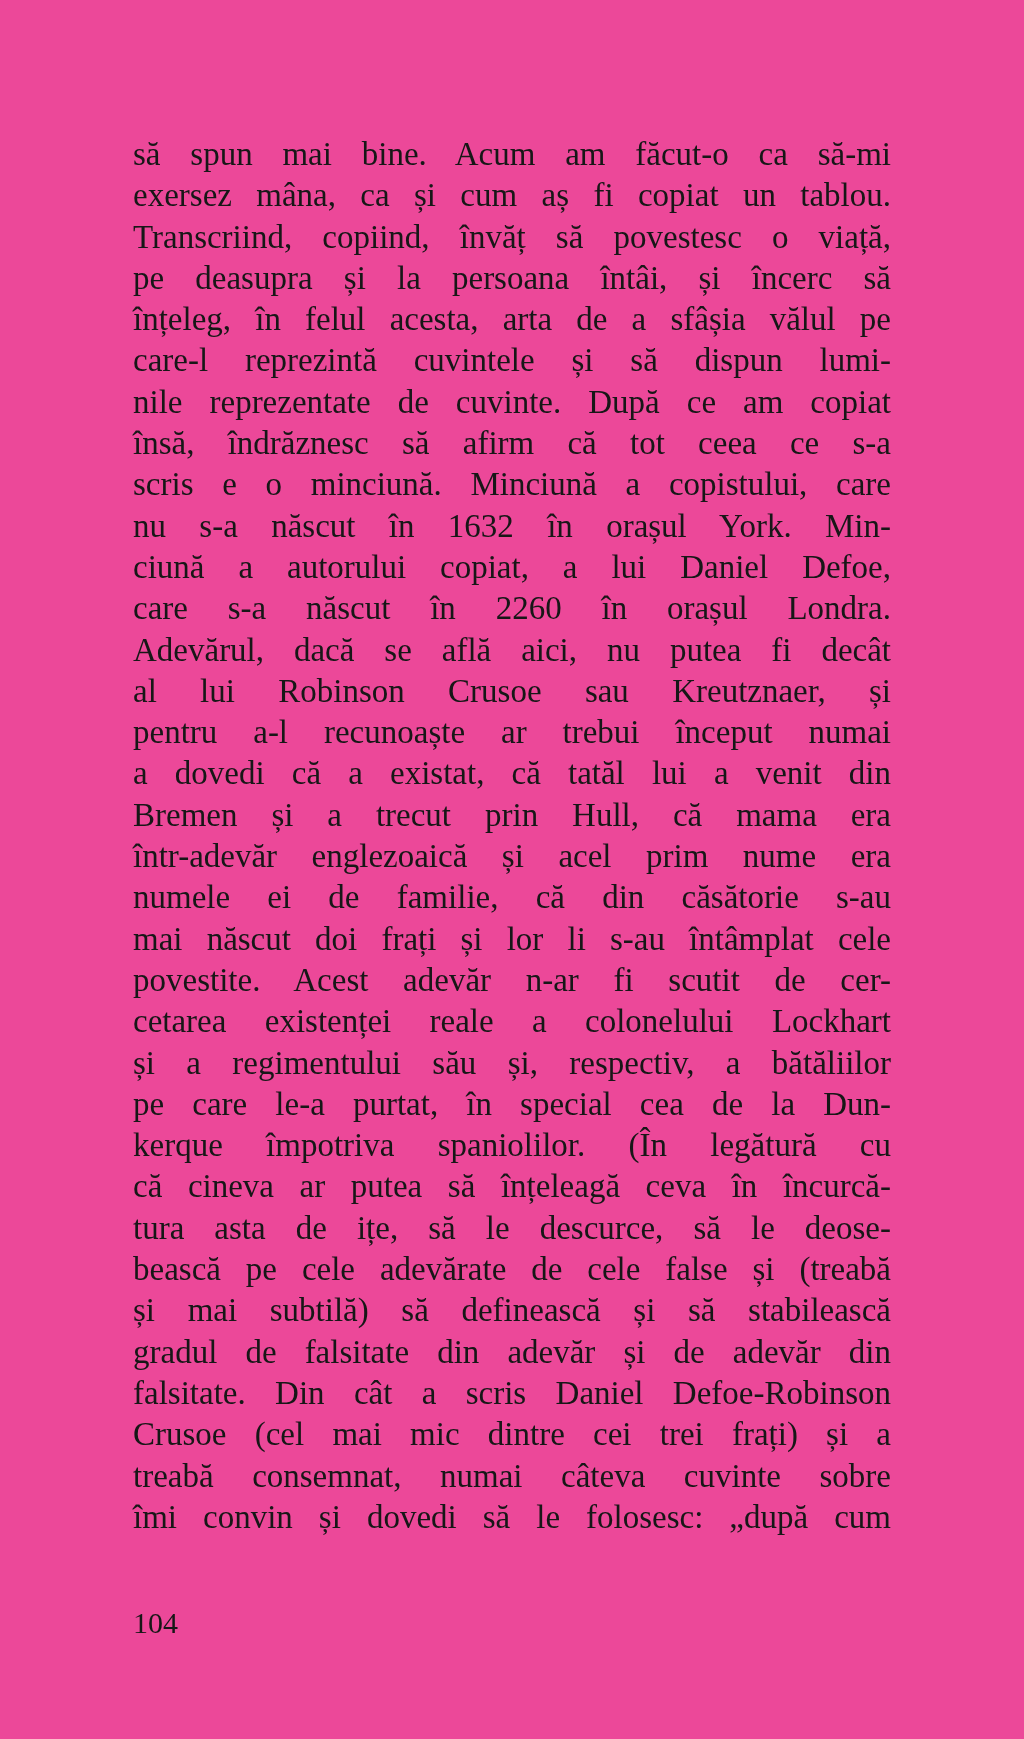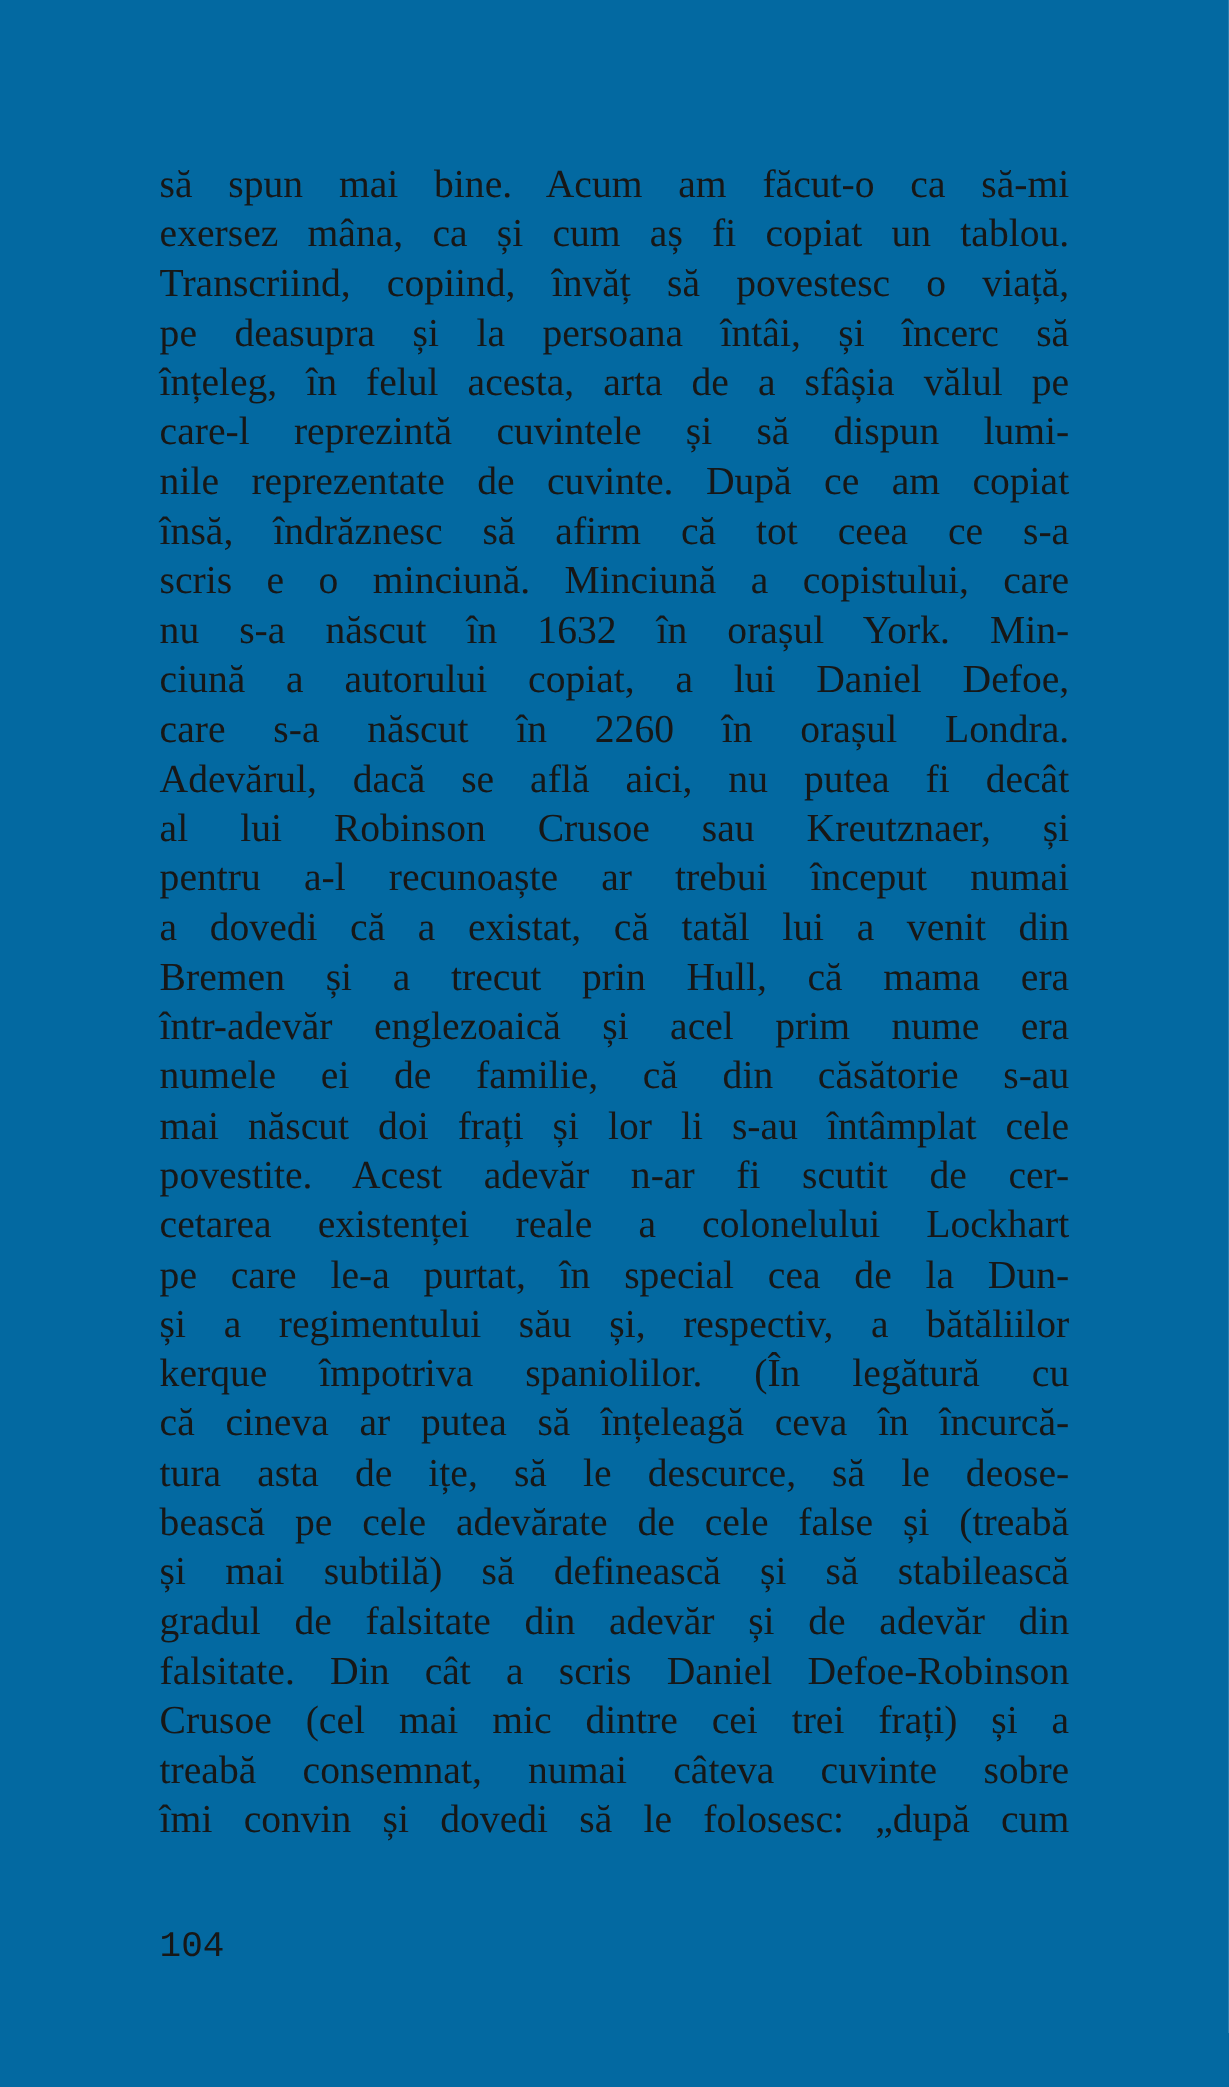--- a/index.html
+++ b/index.html
@@ -9,21 +9,21 @@
   body {
     width: 1024px;
     height: 1739px;
     background: #ffffff;
     font-family: "Liberation Serif", "DejaVu Serif", serif;
   }
   .page {
     position: relative;
     width: 1024px;
     height: 1739px;
-    background: #0369a1;
+    background: #ec4899;
     overflow: hidden;
   }
   .text-block {
     position: absolute;
     left: 133px;
     top: 134px;
     width: 758px;
     color: #171717;
     font-size: 33px;
     line-height: 41.3px;
@@ -38,21 +38,20 @@
     overflow: visible;
   }
   .folio {
     position: absolute;
     left: 133px;
     top: 1606px;
     color: #171717;
     font-size: 30px;
     line-height: 34px;
     font-weight: 400;
-    font-family: Liberation Mono, monospace;
   }
 </style>
 </head>
 <body style="background: rgb(255, 255, 255);">
 
 <div class="page">
   <div class="text-block" style="color: rgb(23, 23, 23);">
     <div class="line">să spun mai bine. Acum am făcut-o ca să-mi</div>
     <div class="line">exersez mâna, ca și cum aș fi copiat un tablou.</div>
     <div class="line">Transcriind, copiind, învăț să povestesc o viață,</div>
@@ -68,22 +67,22 @@
     <div class="line">Adevărul, dacă se află aici, nu putea fi decât</div>
     <div class="line">al lui Robinson Crusoe sau Kreutznaer, și</div>
     <div class="line">pentru a-l recunoaște ar trebui început numai</div>
     <div class="line">a dovedi că a existat, că tatăl lui a venit din</div>
     <div class="line">Bremen și a trecut prin Hull, că mama era</div>
     <div class="line">într-adevăr englezoaică și acel prim nume era</div>
     <div class="line">numele ei de familie, că din căsătorie s-au</div>
     <div class="line">mai născut doi frați și lor li s-au întâmplat cele</div>
     <div class="line">povestite. Acest adevăr n-ar fi scutit de cer-</div>
     <div class="line">cetarea existenței reale a colonelului Lockhart</div>
+    <div class="line">și a regimentului său și, respectiv, a bătăliilor</div>
     <div class="line">pe care le-a purtat, în special cea de la Dun-</div>
-    <div class="line">și a regimentului său și, respectiv, a bătăliilor</div>
     <div class="line">kerque împotriva spaniolilor. (În legătură cu</div>
     <div class="line">că cineva ar putea să înțeleagă ceva în încurcă-</div>
     <div class="line">tura asta de ițe, să le descurce, să le deose-</div>
     <div class="line">bească pe cele adevărate de cele false și (treabă</div>
     <div class="line">și mai subtilă) să definească și să stabilească</div>
     <div class="line">gradul de falsitate din adevăr și de adevăr din</div>
     <div class="line">falsitate. Din cât a scris Daniel Defoe-Robinson</div>
     <div class="line">Crusoe (cel mai mic dintre cei trei frați) și a</div>
     <div class="line">treabă consemnat, numai câteva cuvinte sobre</div>
     <div class="line">îmi convin și dovedi să le folosesc: „după cum</div>

